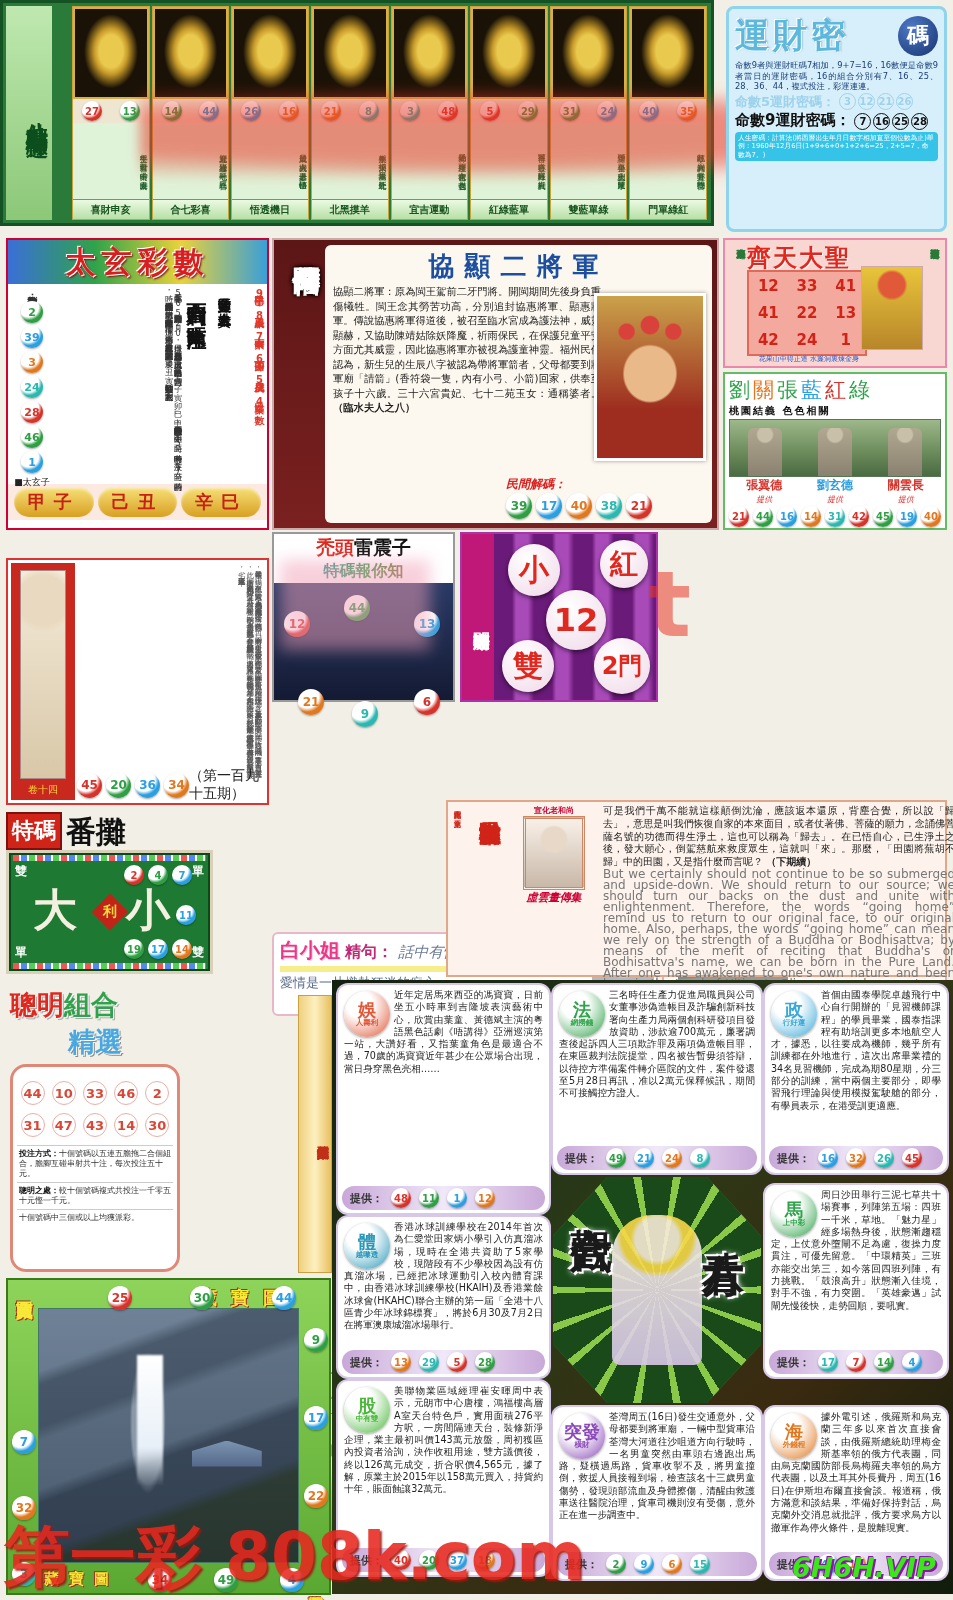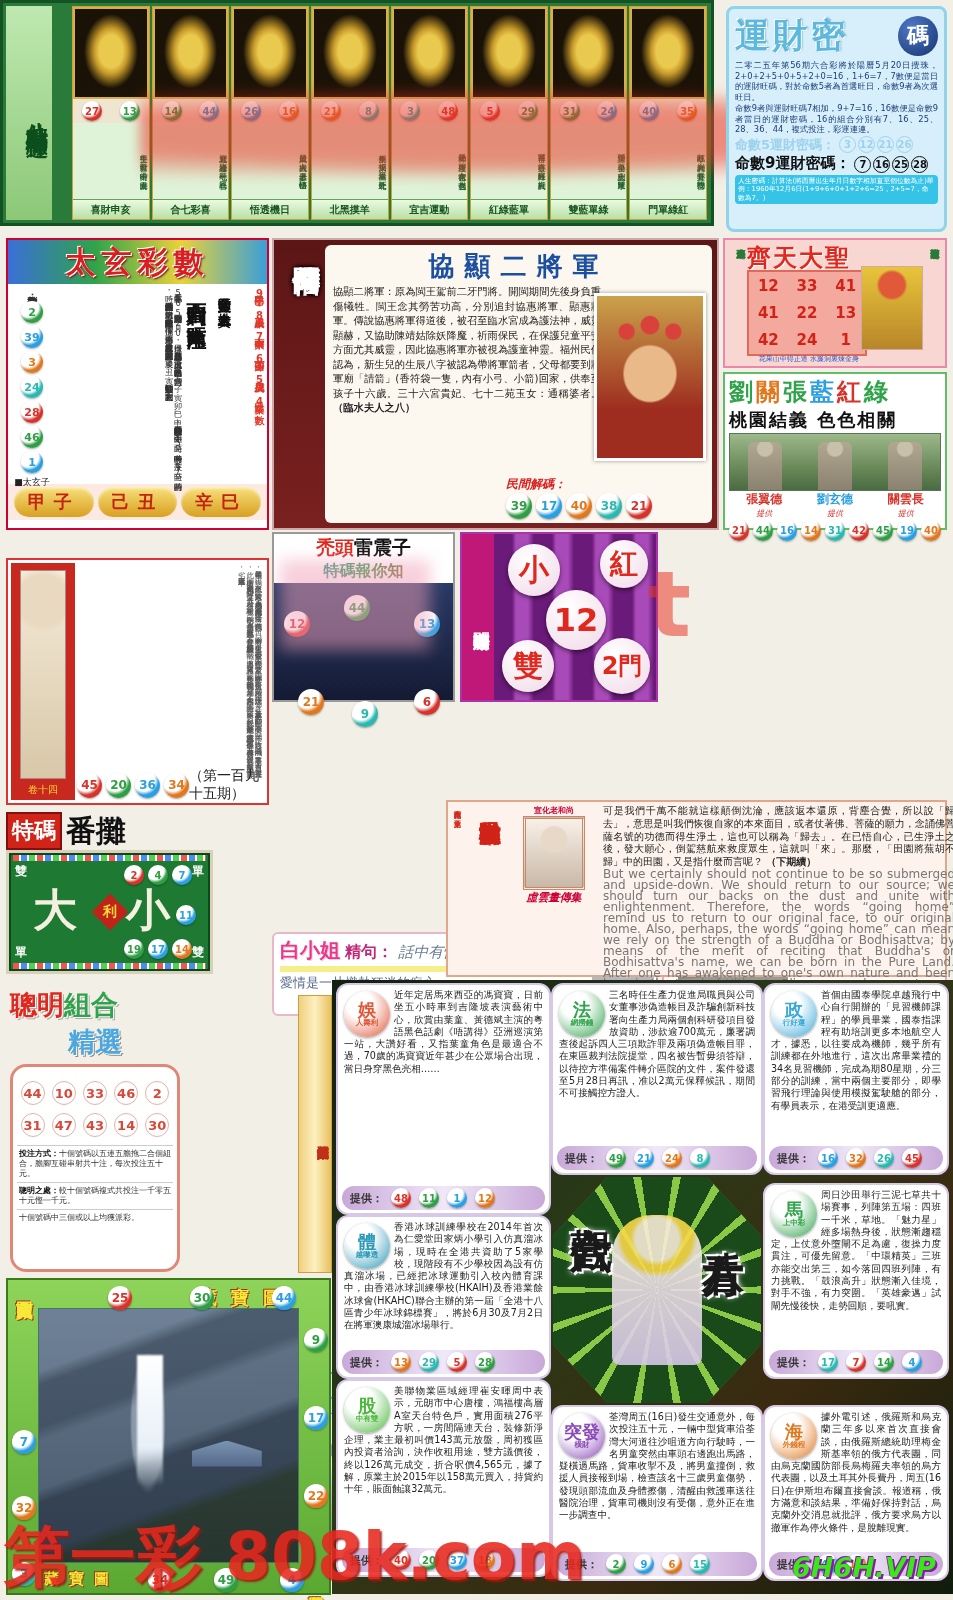--- a/index.html
+++ b/index.html
@@ -62,22 +62,22 @@
 #monkey{left:723px;top:238px;width:224px;height:130px;background:#f8d7d2;border:2px solid #e8a;padding:2px 4px;display:flex;}
 .mk-note{width:18px;color:#2a7a3a;font-size:9px;font-weight:bold;}
 #mk-mid{flex:1;position:relative;}
 #mk-title{font-size:24px;font-weight:bold;color:#e0281e;letter-spacing:2px;text-shadow:1px 1px 0 #fff;}
 #mk-grid{position:absolute;left:0;top:28px;width:120px;height:86px;background:#f3a99e;border:2px solid #e06a5a;display:grid;grid-template-columns:repeat(3,1fr);align-items:center;justify-items:center;color:#d02418;font-weight:bold;font-size:15px;}
 #mk-tag{position:absolute;left:126px;top:32px;width:20px;color:#fff;background:#2a56c8;font-size:13px;font-weight:bold;text-align:center;padding:2px 0;}
 #mk-img{position:absolute;right:0;top:24px;width:62px;height:84px;background:radial-gradient(circle at 50% 22%,#e05a3a 0 18%,transparent 22%),linear-gradient(#e8c43a,#b8862a);border:1px solid #caa;}
 #mk-small{position:absolute;right:64px;bottom:0;font-size:7px;color:#2a56c8;}
 
 #liu{left:723px;top:372px;width:224px;height:158px;background:#fff;border:2px solid #6b6;padding:2px 4px;}
-#liu-t1{font-size:24px;font-weight:bold;letter-spacing:3px;}
-#liu-t2{font-size:18px;font-weight:bold;color:#111;letter-spacing:2px;}
+#liu-t1{font-size:21px;font-weight:normal;letter-spacing:3px;}
+#liu-t2{font-size:10px;font-weight:bold;color:#111;letter-spacing:2px;}
 #liu-photo{height:58px;margin-top:1px;background:linear-gradient(#9db88a,#6a8a5a 60%,#4a6a42);border:1px solid #575;display:flex;justify-content:space-around;align-items:flex-end;}
 .statue{width:34px;height:48px;background:radial-gradient(circle at 50% 14%,#c8c0a8 0 16%,transparent 20%),linear-gradient(#b0a890,#8a8270);border-radius:6px 6px 0 0;}
 #liu-names{display:flex;justify-content:space-around;font-size:12px;font-weight:bold;}
 #liu-prov{display:flex;justify-content:space-around;font-size:8px;color:#d81f1f;font-style:italic;}
 
 #soushen{left:6px;top:558px;width:263px;height:247px;background:#fff;border:2px solid #d33;display:flex;padding:3px;}
 #ss-left{width:64px;background:#c8281e;display:flex;flex-direction:column;align-items:center;padding:3px 0;}
 #ss-title{color:#f8d838;font-size:26px;font-weight:bold;text-shadow:1px 1px 0 #801010;}
 #ss-vol{color:#f8d838;font-size:10px;margin-top:4px;}
 #ss-fig{width:46px;flex:1;margin-top:4px;background:radial-gradient(circle at 50% 14%,#e9d9c0 0 14%,transparent 18%),linear-gradient(#f4ead8,#d8c8a8);border:1px solid #a88;}
@@ -117,21 +117,21 @@
 #dream-sig{position:absolute;right:70px;bottom:54px;font-size:8px;color:#333;}
 #dream-cartoon{position:absolute;left:14px;top:72px;width:110px;height:120px;background:
  radial-gradient(circle at 50% 22%,#444 0 12%,transparent 14%),
  radial-gradient(circle at 50% 34%,#fde8d8 0 9%,transparent 11%),
  linear-gradient(175deg,transparent 48%,#888 49% 50%,transparent 51%),
  radial-gradient(ellipse 18% 10% at 62% 82%,#ddd 0 70%,#999 80%),#fff;border-radius:6px;}
 #dream-prov{position:absolute;left:8px;bottom:6px;display:flex;align-items:center;gap:4px;}
 #dream-prov .lbl{font-size:12px;font-weight:bold;color:#333;width:14px;line-height:13px;}
 
 #fantan{left:6px;top:812px;width:207px;height:165px;}
-#ft-title{display:flex;align-items:center;gap:4px;height:38px;}
+#ft-title{display:flex;gap:4px;height:38px;}
 #ft-title .blk{background:#d02418;color:#fff;font-size:22px;font-weight:bold;padding:2px 4px;border:2px solid #801010;}
 #ft-title .brush{font-size:30px;font-weight:bold;color:#111;}
 #ft-table{position:relative;height:124px;background:#1e7a33;border:3px solid #d8d0b8;box-shadow:inset 0 0 0 2px #0a4a18;}
 #ft-table .corner{position:absolute;color:#fff;font-size:12px;font-weight:bold;}
 #ft-big{position:absolute;color:#f4f0e0;font-size:44px;font-weight:bold;top:28px;}
 #ft-diamond{position:absolute;left:50%;top:50%;width:26px;height:26px;transform:translate(-50%,-50%) rotate(45deg);background:#c02418;display:flex;align-items:center;justify-content:center;}
 #ft-diamond span{transform:rotate(-45deg);color:#f8d838;font-size:14px;font-weight:bold;}
 .ft-strip{position:absolute;left:4px;right:4px;height:6px;background:repeating-linear-gradient(90deg,#e55 0 6px,#fff 6px 8px,#58e 8px 14px,#fff 14px 16px,#5c5 16px 22px,#fff 22px 24px);}
 
 #xiang{left:218px;top:800px;width:222px;height:177px;background:#cfeaea;border:2px solid #58a8b8;border-radius:8px;padding:3px 5px;position:relative;}
@@ -285,21 +285,20 @@
         </div>
       </div>
   </div>
   <div id="wm-banner"></div>
 
   <div id="fortune" class="abs">
     <div id="fortune-title">
       <span class="t">運財密</span>
       <span class="c">碼</span>
     </div>
-    <div class="p">二零二五年第56期六合彩將於陽曆5月20日攪珠，2+0+2+5+0+5+2+0=16，1+6=7，7數便是當日的運財旺碼，對於命數5者為首選旺日，命數9者為次選旺日。</div>
     <div class="p">命數9者與運財旺碼7相加，9+7=16，16數便是命數9者當日的運財密碼，16的組合分別有7、16、25、28、36、44，複式投注，彩運連連。</div>
     <div class="fl l5">
         <span>命數5運財密碼：</span>
         <span id="f5nums"><span class="fnum">3</span><span class="fnum">12</span><span class="fnum">21</span><span class="fnum">26</span></span>
       </div>
     <div class="fl l9">
         <span>命數9運財密碼：</span>
         <span id="f9nums"><span class="fnum">7</span><span class="fnum">16</span><span class="fnum">25</span><span class="fnum">28</span></span>
       </div>
     <div id="fortune-foot">人生密碼：計算法(將西曆出生年月日數字相加直至個位數為止)舉例：1960年12月6日(1+9+6+0+1+2+6=25，2+5=7，命數為7。)</div>
@@ -674,21 +673,21 @@
           <span class="ball" style="--c: #2f9e44; height: 20px; width: 20px; font-size: 10px;">20</span>
           <span class="ball" style="--c: #2b9fe0; height: 20px; width: 20px; font-size: 10px;">37</span>
           <span class="ball" style="--c: #e07820; height: 20px; width: 20px; font-size: 10px;">18</span>
         </div>
       </div>
       <div class="article" style="left: 553px; top: 1407px; width: 208px; height: 172px;">
         <div class="badge" style="background: radial-gradient(circle at 35% 30%, rgb(255, 255, 255) 0px, rgb(255, 255, 255) 30%, rgb(138, 74, 184)); color: rgb(138, 74, 184);">
           <span class="m">突發</span>
           <span class="s">橫財</span>
         </div>
-        <div class="txt">荃灣周五(16日)發生交通意外，每次投注五十元，一輛中型貨車沿荃灣大河道往沙咀道方向行駛時，一名男童突然由車頭右邊跑出馬路，疑橫過馬路，貨車收掣不及，將男童撞倒，救援人員接報到場，檢查該名十三歲男童傷勢，發現頭部流血及身體擦傷，清醒由救護車送往醫院治理，貨車司機則沒有受傷，意外正在進一步調查中。</div>
+        <div class="txt">荃灣周五(16日)發生交通意外，父母都要到將軍廟，一輛中型貨車沿荃灣大河道往沙咀道方向行駛時，一名男童突然由車頭右邊跑出馬路，疑橫過馬路，貨車收掣不及，將男童撞倒，救援人員接報到場，檢查該名十三歲男童傷勢，發現頭部流血及身體擦傷，清醒由救護車送往醫院治理，貨車司機則沒有受傷，意外正在進一步調查中。</div>
         <div class="prov">
           <span class="lbl">提供：</span>
           <span class="ball" style="--c: #2f9e44; height: 20px; width: 20px; font-size: 10px;">2</span>
           <span class="ball" style="--c: #2b9fe0; height: 20px; width: 20px; font-size: 10px;">9</span>
           <span class="ball" style="--c: #e07820; height: 20px; width: 20px; font-size: 10px;">6</span>
           <span class="ball" style="--c: #2ab8b0; height: 20px; width: 20px; font-size: 10px;">15</span>
         </div>
       </div>
       <div class="article" style="left: 765px; top: 1407px; width: 182px; height: 172px;">
         <div class="badge" style="background: radial-gradient(circle at 35% 30%, rgb(255, 255, 255) 0px, rgb(255, 255, 255) 30%, rgb(224, 120, 32)); color: rgb(224, 120, 32);">

